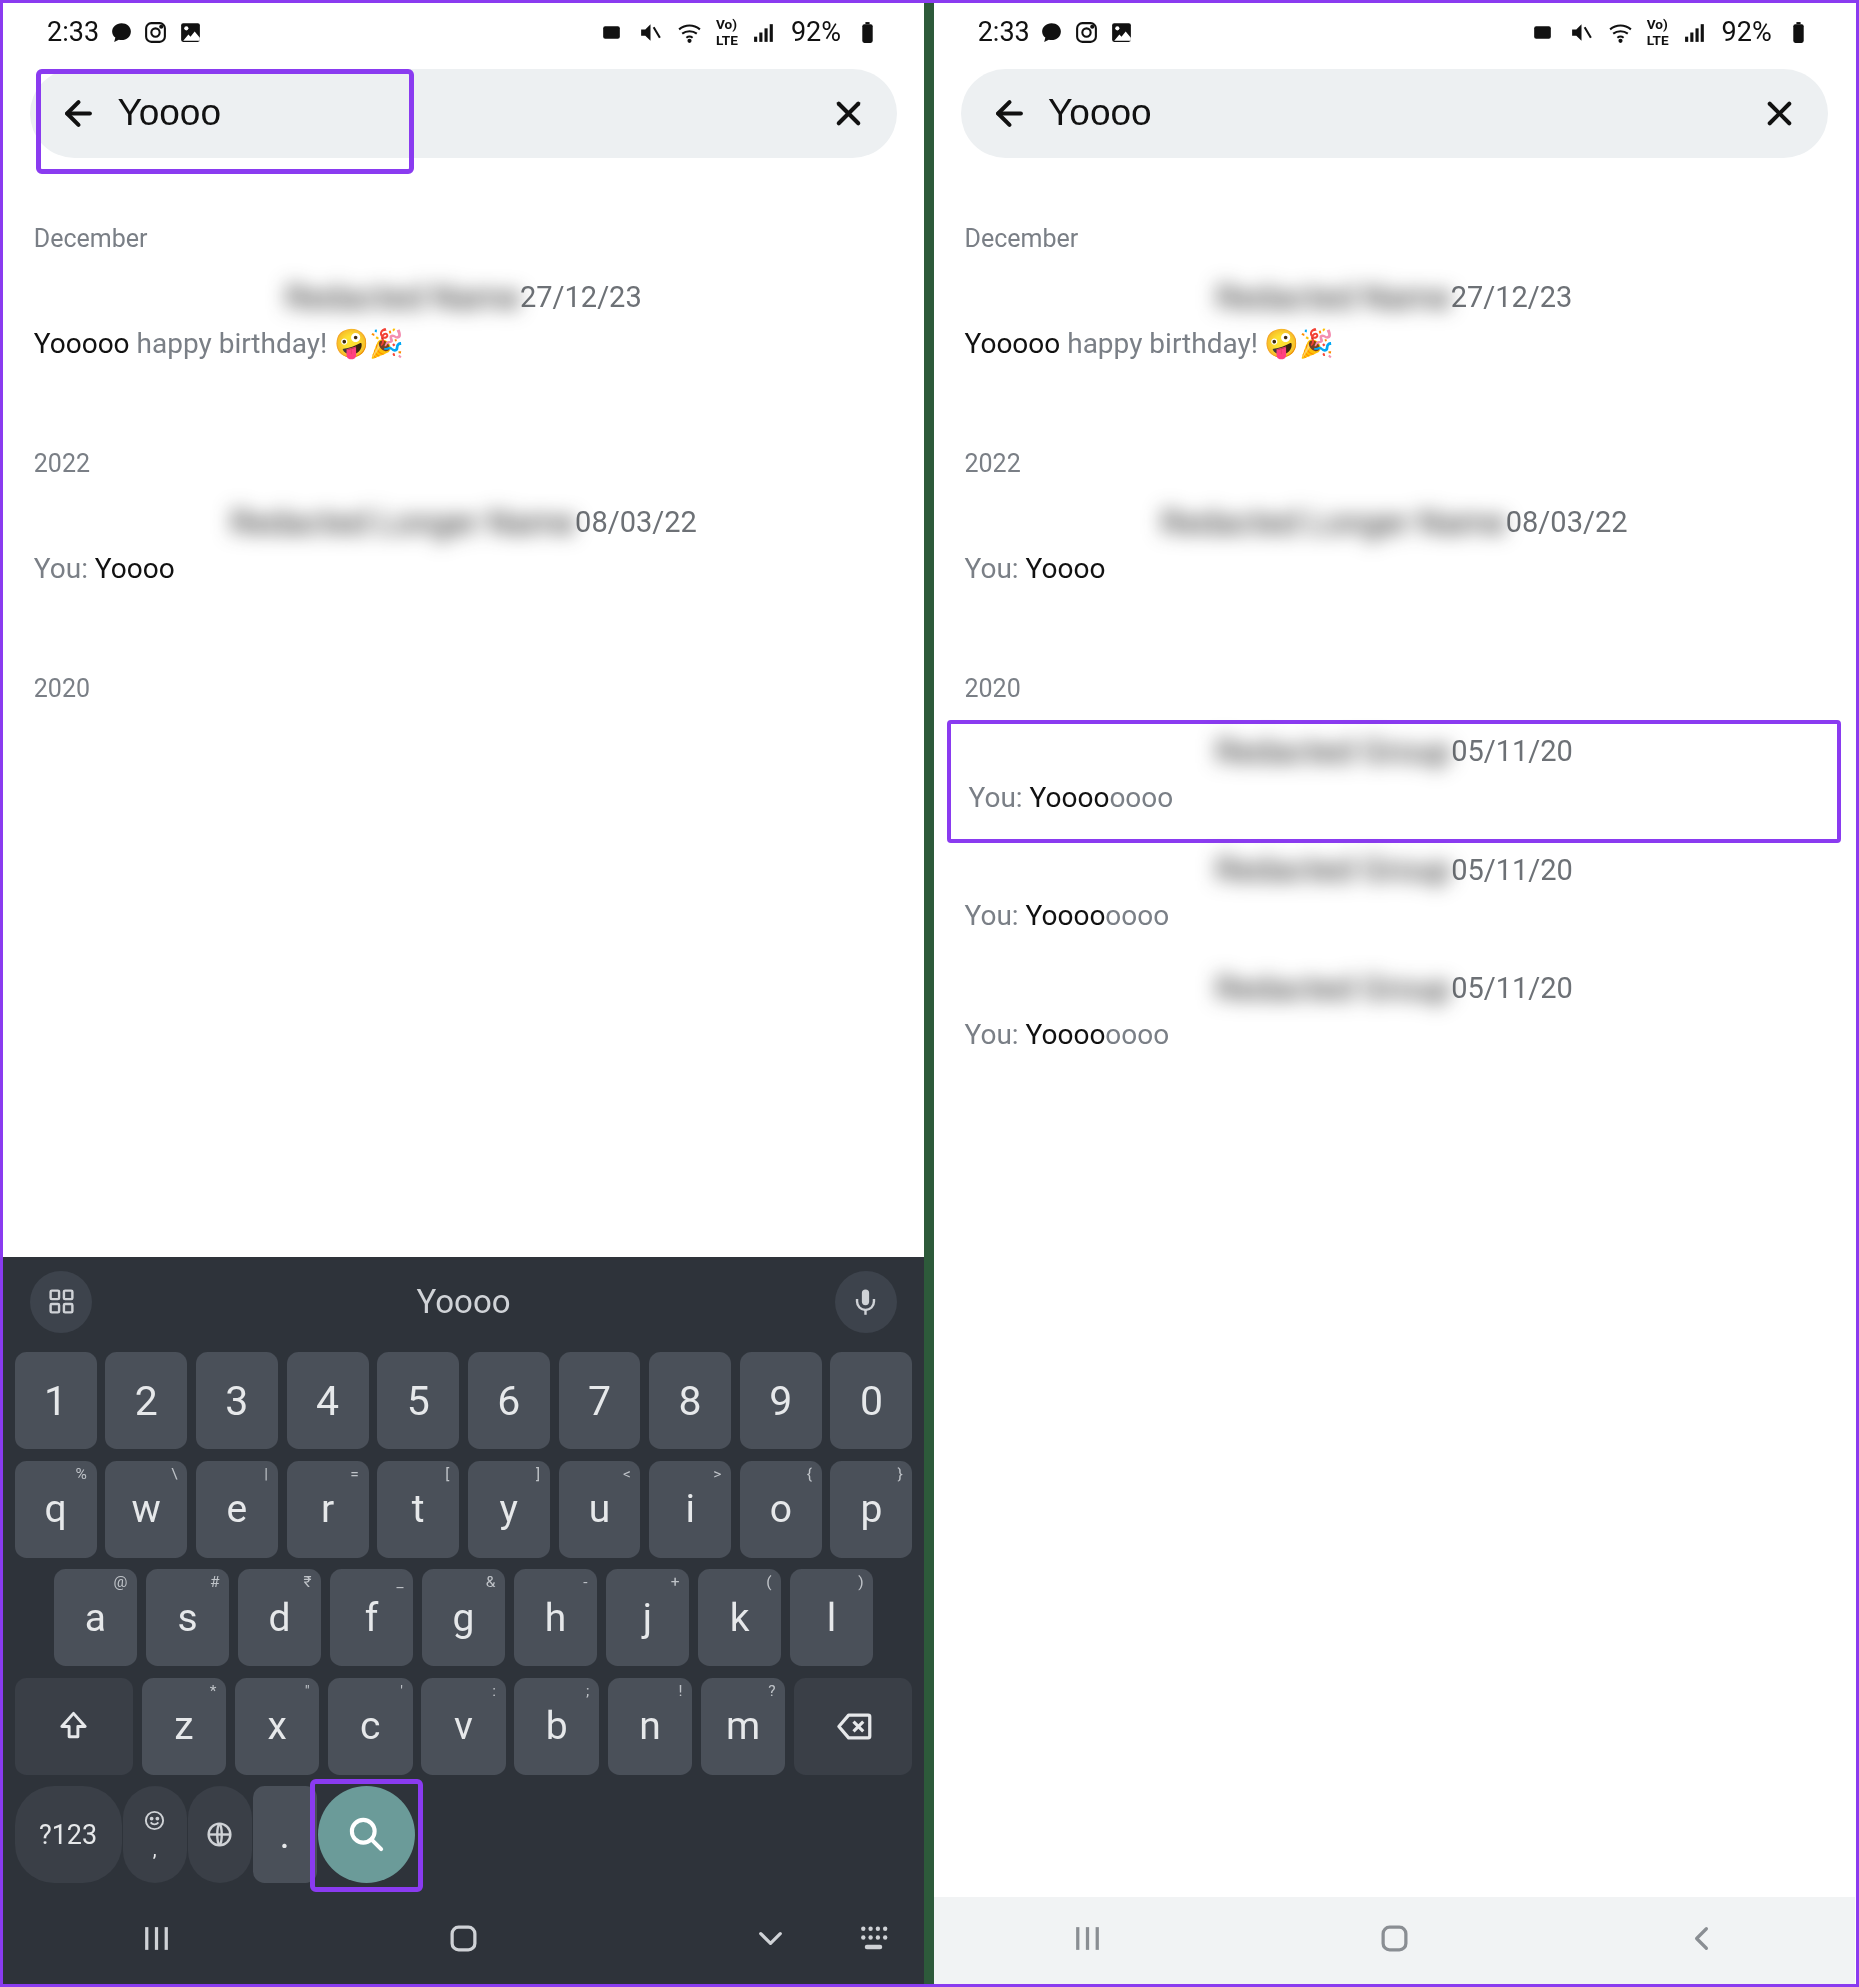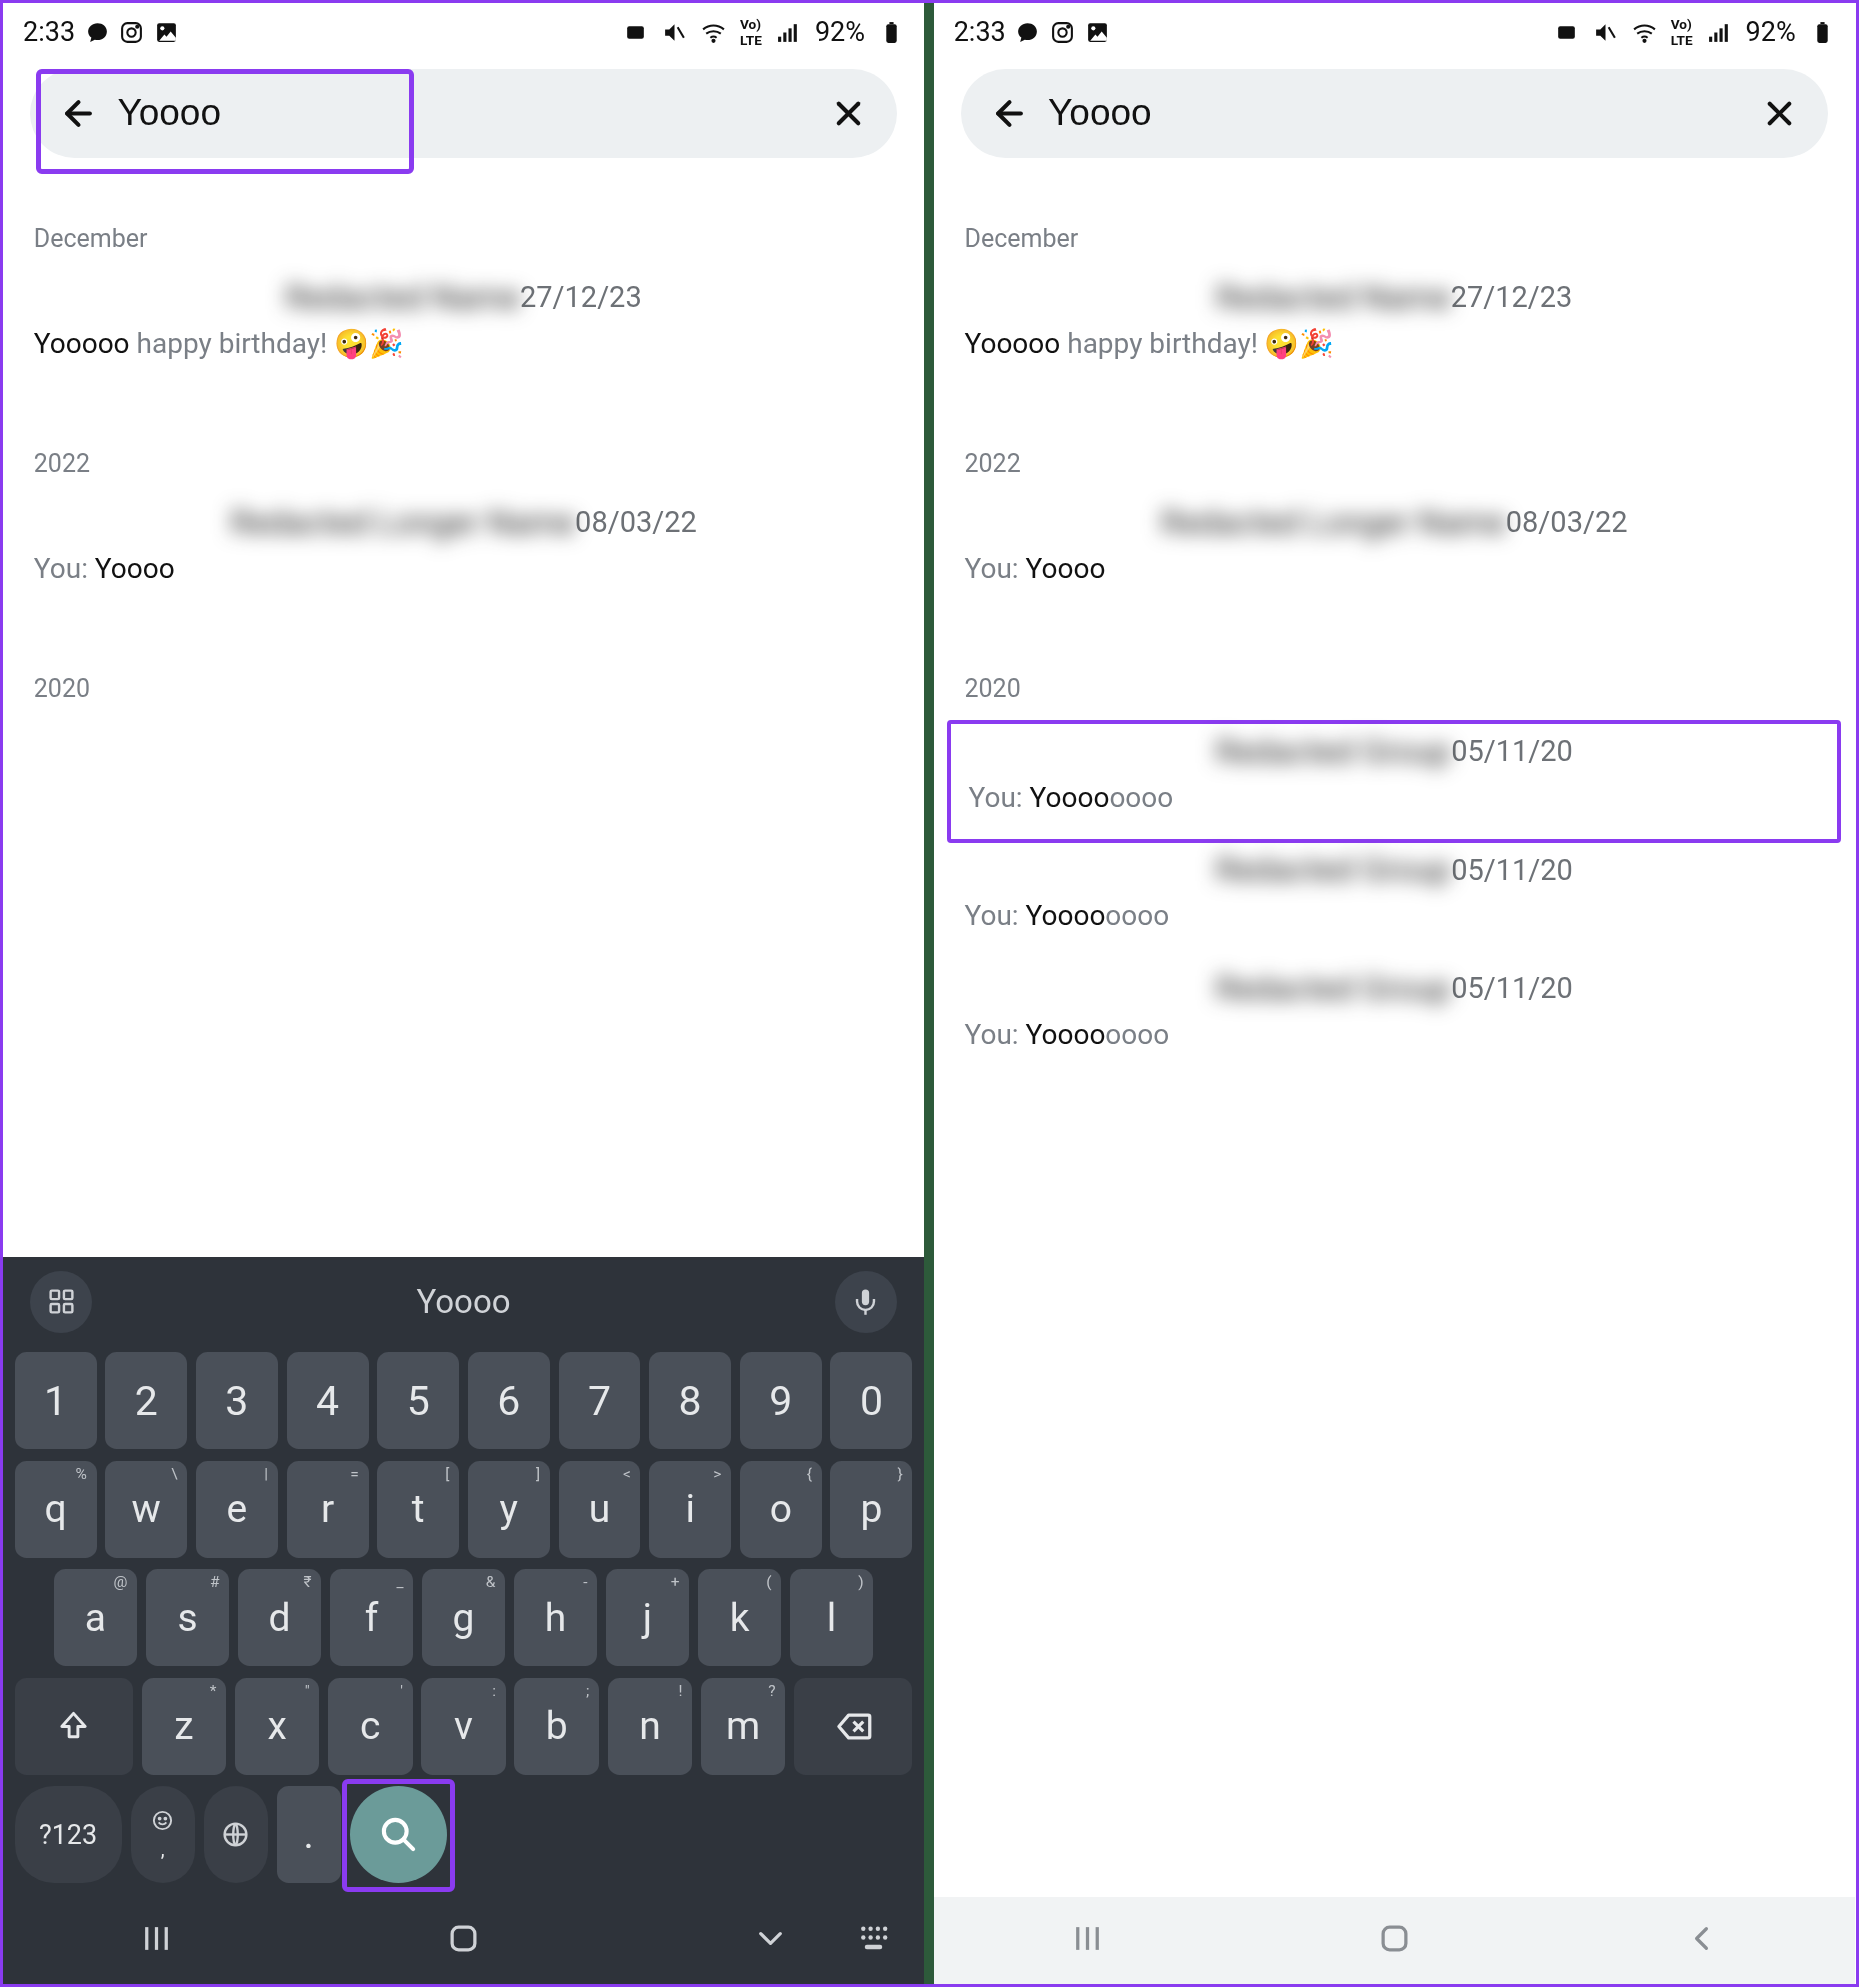--- a/index.html
+++ b/index.html
@@ -2,21 +2,21 @@
 <html><head>
 <meta charset="utf-8">
 <style>
   * { box-sizing: border-box; margin: 0; padding: 0; }
   html, body { width: 1859px; height: 1987px; font-family: -apple-system, Roboto, "Segoe UI", sans-serif; background: #fff; }
   .canvas { display: flex; width: 1859px; height: 1987px; border: 3.9px solid #8a3bf0; }
   .divider-v { width: 9.7px; background: #2d5a3a; }
   .phone { width: 921px; display: flex; flex-direction: column; background: #fff; position: relative; }
   .phone-right { width: 921px; }
   
-  .status-bar { height: 58px; display: flex; align-items: center; justify-content: space-between; padding: 0 20px; font-size: 27px; color: #111; }
+  .status-bar { height: 58px; display: flex; align-items: center; justify-content: space-between; padding: 0 44px; font-size: 27px; color: #111; }
   .status-left { display: flex; align-items: center; gap: 9.7px; }
   .status-right { display: flex; align-items: center; gap: 14px; }
   .sicon { width: 25px; height: 25px; display: inline-flex; align-items: center; justify-content: center; }
   .sicon svg { width: 100%; height: 100%; }
   
   .search-wrap { padding: 7.8px 27px 5.8px 27px; }
   .search-bar { background: #edf0f2; border-radius: 49px; height: 89px; display: flex; align-items: center; padding: 0 29px; gap: 19.4px; }
   .search-bar .arrow { width: 39px; height: 39px; }
   .search-bar input { flex: 1; border: none; background: transparent; font-size: 37px; outline: none; color: #111; }
   .search-bar .clear { width: 39px; height: 39px; }
@@ -37,21 +37,21 @@
   .keyboard { background: #2e333a; color: #e6e8ea; padding: 13.6px 5.8px 7.8px 5.8px; }
   .kb-top { display: flex; align-items: center; justify-content: space-between; padding: 0 21.3px 13.6px 21.3px; }
   .kb-circle { width: 62px; height: 62px; border-radius: 50%; background: #3d434c; display:flex; align-items:center; justify-content:center; }
   .kb-suggest { font-size: 33px; color: #d0d3d7; }
   .kb-row { display:flex; gap: 8.7px; padding: 5.8px; justify-content:center; }
   .key { background: #4a5059; border-radius: 11.6px; height: 97px; flex:1; display:flex; align-items:center; justify-content:center; font-size: 39px; position:relative; min-width:0; }
   .key .sup { position:absolute; top:3.9px; right:9.7px; font-size:15.5px; color:#bfc3c8; }
   .key.num { font-size: 41px; }
   .row3 { padding: 5.8px 45px; }
   .key.shift, .key.del { background:#3a3f47; flex:1.4; }
-  .kb-bottom { display:flex; gap:9px; padding:5.8px; align-items:center; }
+  .kb-bottom { display:flex; gap:1px; padding:5.8px; align-items:center; }
   .pill { background:#3a3f47; border-radius:39px; height:97px; display:flex; align-items:center; justify-content:center; }
   .q123 { width:107px; font-size:27px; }
   .emoji-k { width:64px; flex-direction:column; gap:5.8px; font-size:23px;}
   .globe-k { width:64px; }
   .space { flex:1; background:#4a5059; border-radius:13.6px; height:97px; display:flex; align-items:center; justify-content:center; font-size:29px; color:#cfd2d6; }
   .dot-k { width:64px; background:#4a5059; border-radius:11.6px; height:97px; display:flex; align-items:center; justify-content:center; font-size:39px; }
   .search-k { width:97px; height:97px; border-radius:50%; background:#6b9b99; display:flex; align-items:center; justify-content:center; position:relative; }
   .search-k-wrap { position: relative; }
   .search-k-highlight { position:absolute; left:-7.8px; top:-7.8px; width:113px; height:113px; border:5.8px solid #8a3bf0; border-radius:5.8px; pointer-events:none;}
   

